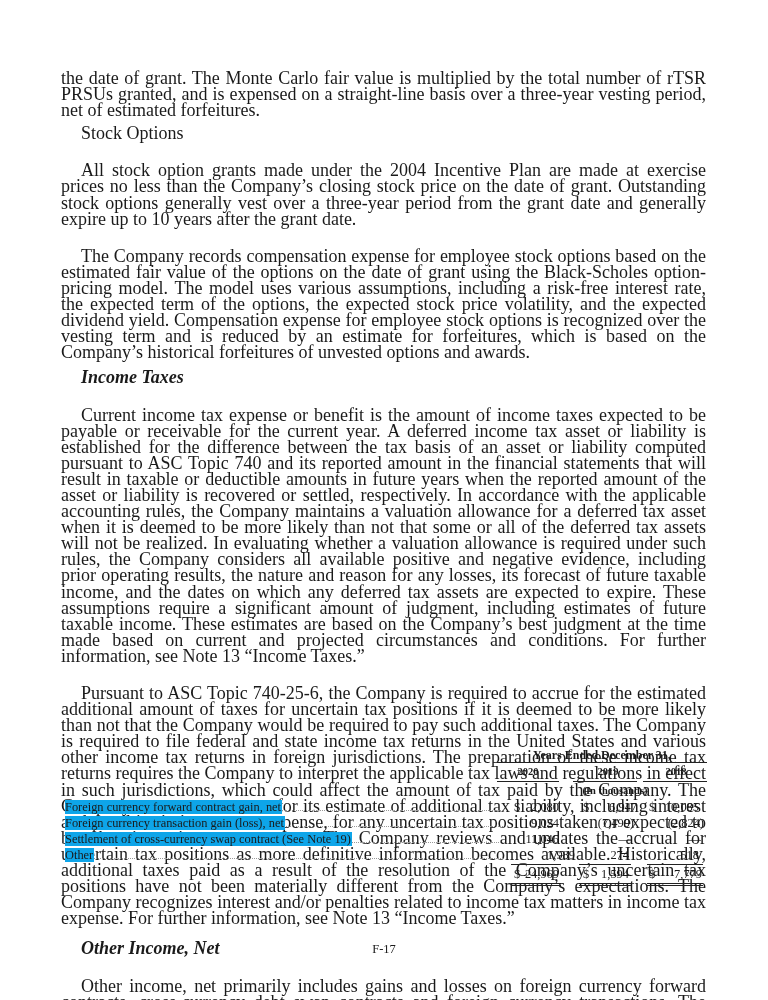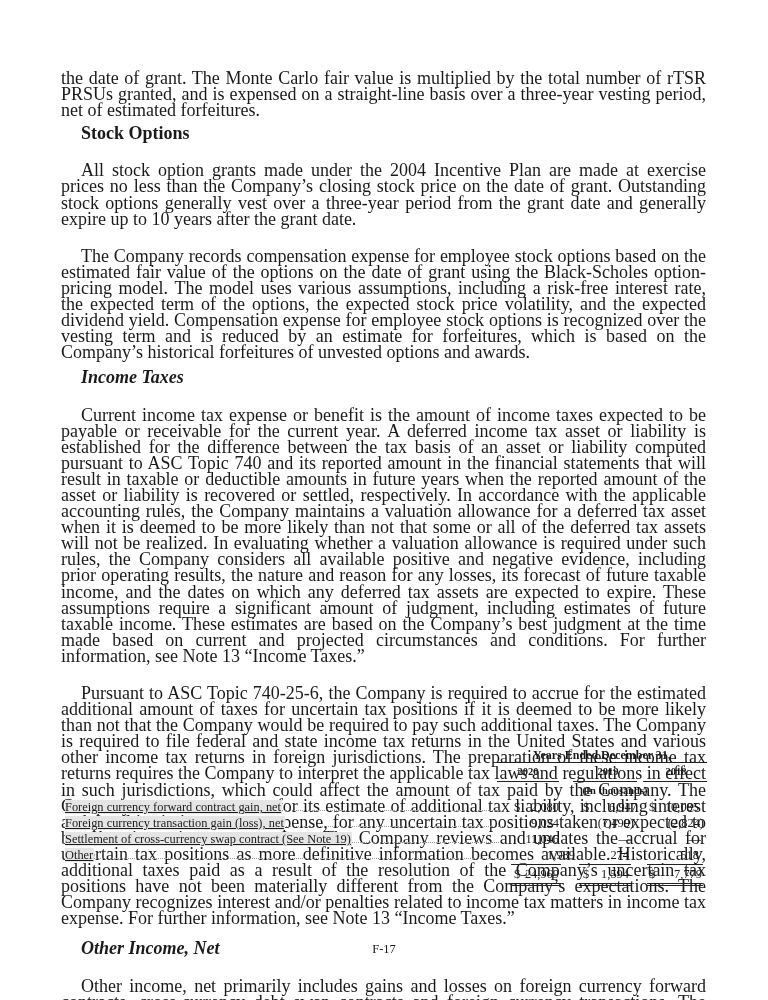--- a/index.html
+++ b/index.html
@@ -2,33 +2,33 @@
 <html><head>
 <meta charset="utf-8">
 <style>
   html, body { margin: 0; padding: 0; background: #ffffff; }
   body { width: 768px; height: 1000px; position: relative; overflow: hidden;
          font-family: "Liberation Serif", serif; color: #1a1a1a; }
   .page { position: absolute; left: 61px; top: 70px; width: 645px; font-size: 18px; line-height: 16.1px; }
   p { margin: 0; text-align: justify; }
   .indent { text-indent: 20px; margin-top: 21px; }
   .gap { }
-  .h-bold { font-weight: bold; padding-left: 20px; margin-top: 7px; margin-bottom: 4px; }
+  .h-bold { font-weight: normal; padding-left: 20px; margin-top: 7px; margin-bottom: 4px; }
   .h-bi { font-weight: bold; font-style: italic; padding-left: 20px; margin-top: 9px; margin-bottom: 6px; }
 
   .tbl { position: absolute; left: 65px; top: 748px; width: 641px; font-size: 12.4px; }
   .hdr-years { position: absolute; left: 432px; width: 210px; top: 0; text-align: center; font-weight: bold; font-size: 12px; }
   .hdr-line { position: absolute; left: 432px; width: 210px; top: 14px; border-top: 1px solid #222; }
   .yr { position: absolute; top: 18px; text-align: center; font-weight: bold; font-size: 10.5px; }
   .yr-line { position: absolute; top: 33px; border-top: 1.4px solid #222; }
   .unit { position: absolute; top: 37px; left: 510px; width: 80px; text-align: center; font-weight: bold; font-size: 10.5px; }
 
   .row { position: absolute; left: 0; width: 641px; height: 16px; }
   .lbl { position: absolute; left: 0; width: 438px; white-space: nowrap; overflow: hidden; }
-  .lbl span.t { background: #e5e5e5; padding-right: 1px; text-decoration: underline; }
+  .lbl span.t { background: #0ea5e9; padding-right: 1px; }
   .lbl::after { content: ""; }
   .dots { position: absolute; left: 0; right: 0; bottom: 4px; border-bottom: 1px dotted #999; z-index: 0; }
   .lbl span.t { position: relative; z-index: 1; }
   .cur { position: absolute; width: 10px; }
   .num { position: absolute; text-align: right; }
   .rule { position: absolute; border-top: 1.4px solid #222; }
   .dbl { position: absolute; border-top: 3px double #222; }
 
   .footer { position: absolute; top: 942px; left: 0; width: 768px; text-align: center; font-size: 12.5px; }
 </style>

